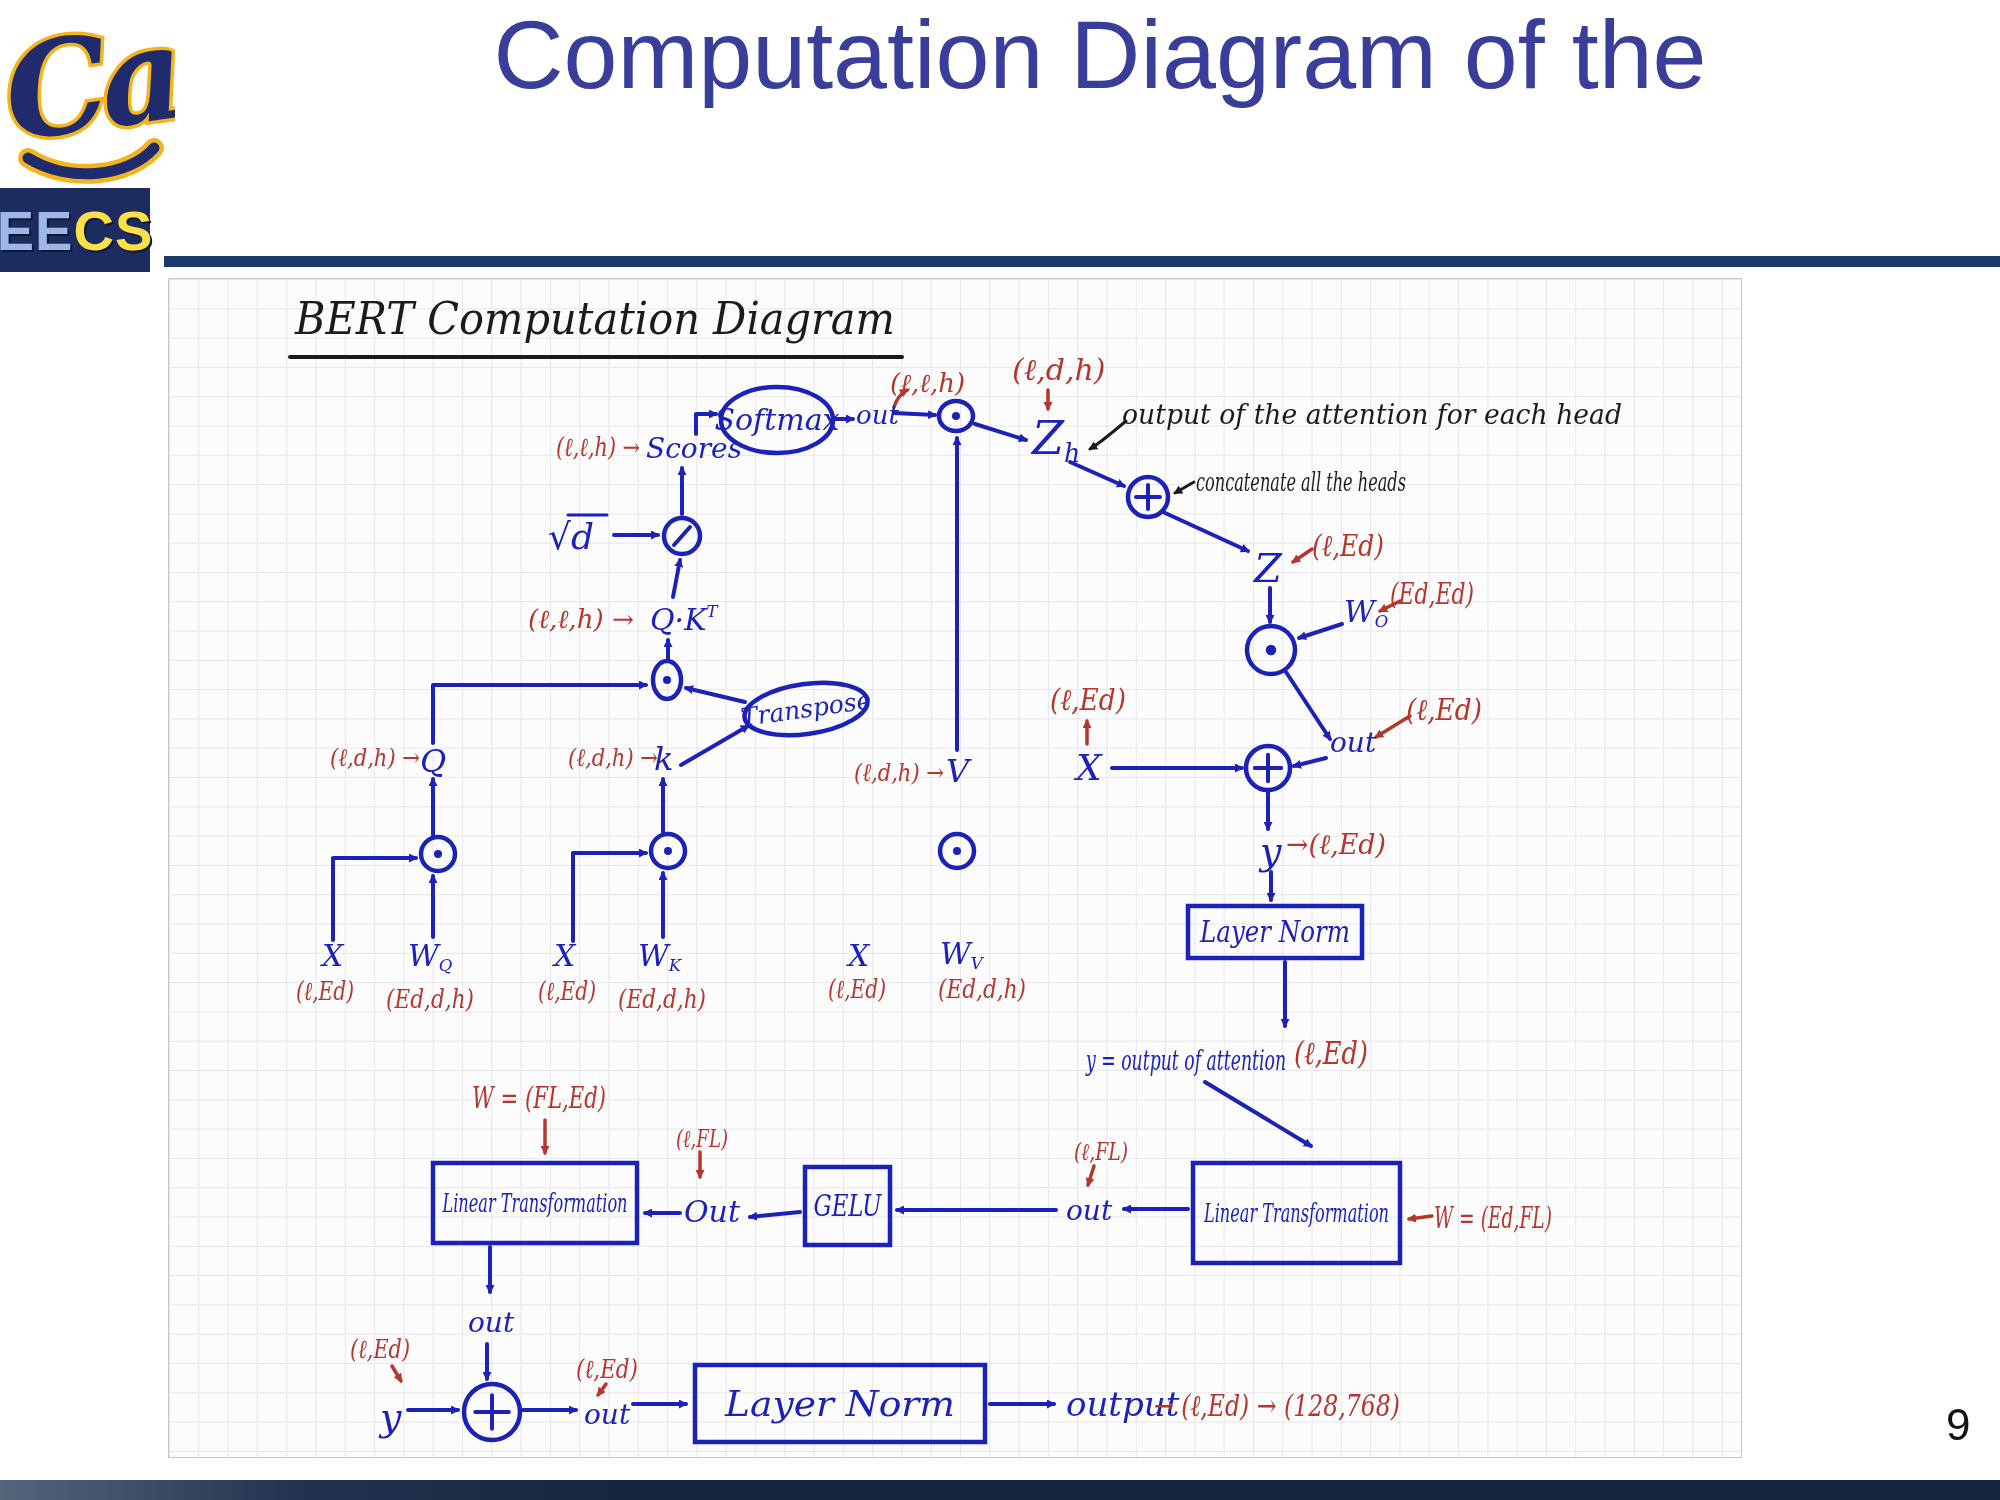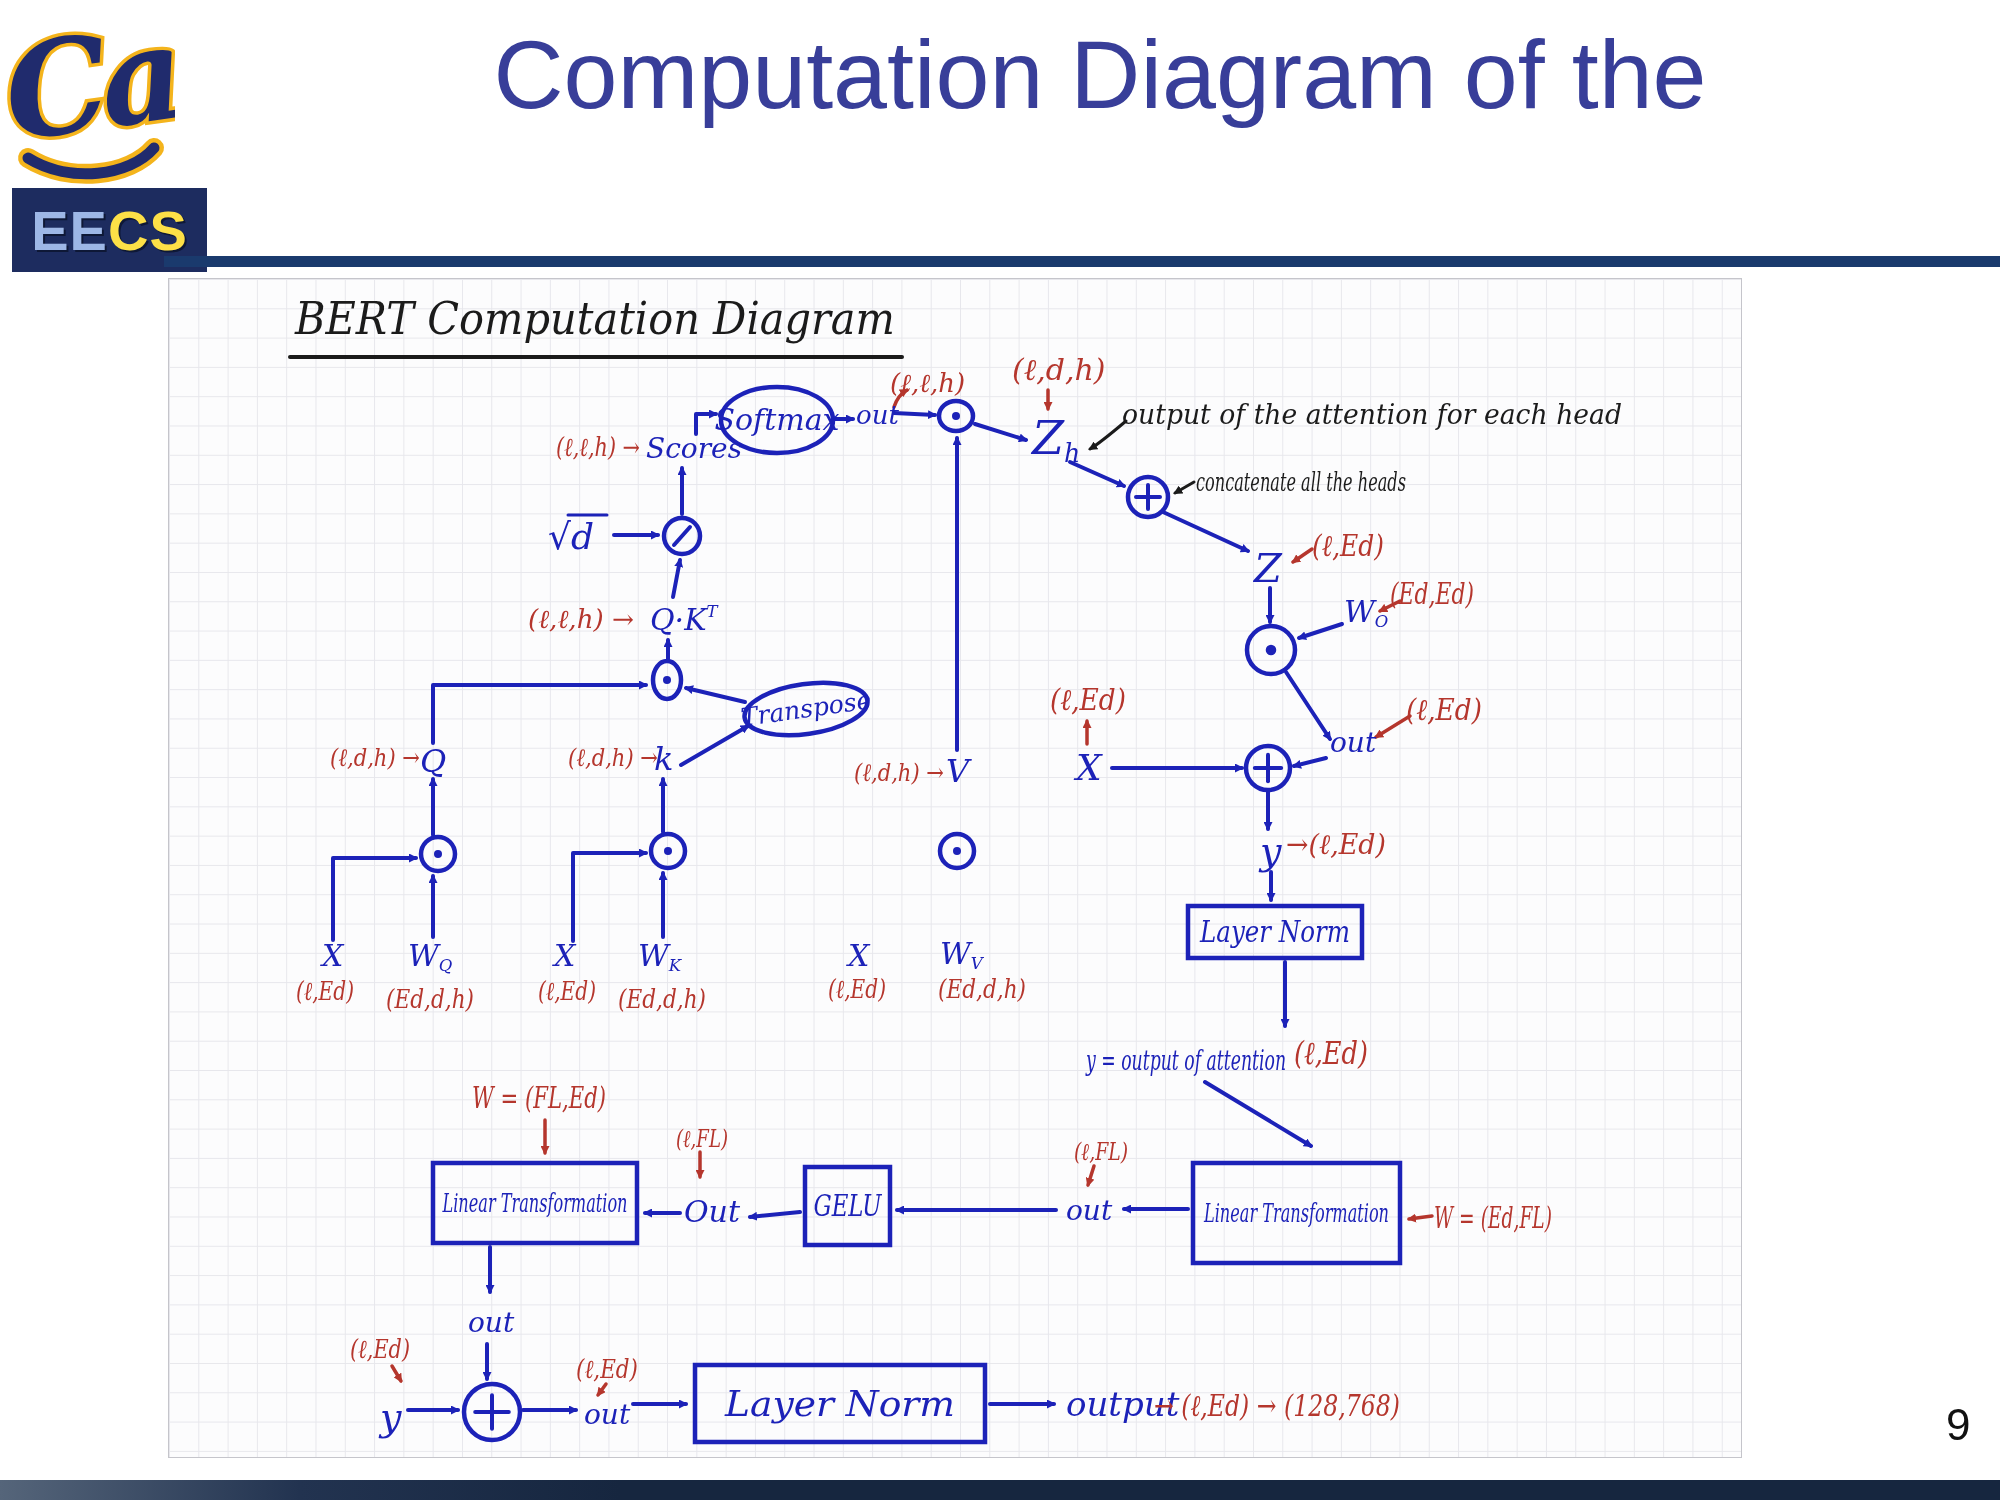--- a/index.html
+++ b/index.html
@@ -1,23 +1,23 @@
 <!DOCTYPE html>
 <html><head>
 <meta charset="utf-8">
 <style>
   html,body{margin:0;padding:0;}
   body{width:2000px;height:1500px;background:#ffffff;font-family:"Liberation Sans",sans-serif;position:relative;overflow:hidden;}
   .slide{position:absolute;inset:0;}
   .cal-logo{position:absolute;left:0;top:2px;width:175px;height:185px;}
-  .eecs-badge{position:absolute;left:12px;top:188px;width:195px;height:84px;background:#1d2c5f;display:flex;align-items:center;justify-content:center;
+  .eecs-badge{position:absolute;left:0;top:188px;width:150px;height:84px;background:#1d2c5f;display:flex;align-items:center;justify-content:center;
     font-weight:900;font-size:56px;letter-spacing:1px;font-family:"Liberation Sans",sans-serif;}
   .eecs-badge .ee{color:#9db7e6;text-shadow:2px 2px 0 #0e1836;}
   .eecs-badge .cs{color:#fde047;text-shadow:2px 2px 0 #0e1836;}
-  .title{position:absolute;left:210px;right:10px;top:0;text-align:center;color:#383e99;font-size:97px;line-height:1.13;font-weight:400;margin-top:20px;}
+  .title{position:absolute;left:210px;right:10px;top:0;text-align:center;color:#383e99;font-size:97px;line-height:1.13;font-weight:400;}
   .rule{position:absolute;left:164px;right:0;top:256px;height:11px;background:#1a3a6d;}
   .paper{position:absolute;left:168px;top:278px;width:1572px;height:1178px;background:#fcfcfd;border:1px solid #c5c5cb;
     background-image:linear-gradient(#e7e7ec 1px,transparent 1px),linear-gradient(90deg,#e7e7ec 1px,transparent 1px);
     background-size:29.3px 29.3px;}
   #ink{position:absolute;left:0;top:0;width:2000px;height:1500px;pointer-events:none;}
   #ink text{font-family:"DejaVu Serif",serif;font-style:italic;}
   .page-number{position:absolute;left:1946px;top:1400px;font-size:44px;color:#111;}
   .bottom-bar{position:absolute;left:0;top:1480px;width:100%;height:20px;
     background:linear-gradient(90deg,#55657a 0px,#223350 300px,#16263f 620px,#16263f 100%);}
 </style>

